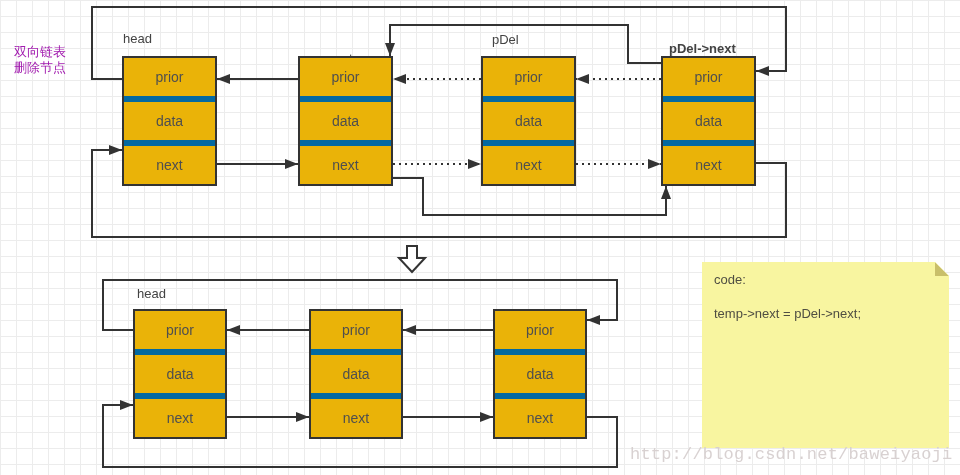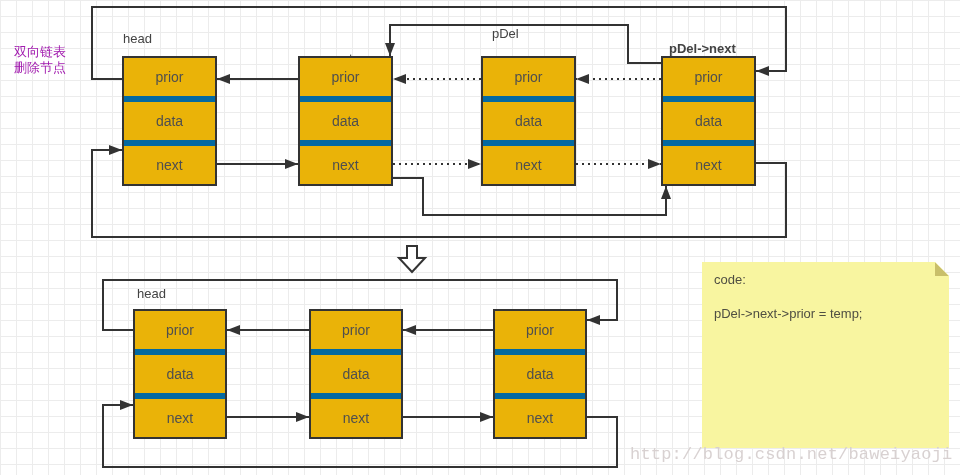--- a/index.html
+++ b/index.html
@@ -86,21 +86,21 @@
   <path d="M407,246 L417,246 L417,258 L425,258 L412,272 L399,258 L407,258 Z" fill="#ffffff" stroke="#333333" stroke-width="2" stroke-linejoin="miter"></path>
 </svg>
 
 <div class="diagram-title">
   <div>双向链表</div>
   <div>删除节点</div>
 </div>
 
 <div class="node-label" style="left:123px;top:31px;">head</div>
 <div class="node-label" style="left:306px;top:51px;padding-left:43px;">temp</div>
-<div class="node-label" style="left:492px;top:26px;">pDel</div>
+<div class="node-label" style="left:492px;top:32px;">pDel</div>
 <div class="node-label" style="left:669px;top:41px;font-weight:bold;">pDel-&gt;next</div>
 
 <div class="node" style="left:122px;top:56px;">
   <div class="cell">prior</div>
   <div class="cell">data</div>
   <div class="cell">next</div>
 </div>
 <div class="node" style="left:298px;top:56px;">
   <div class="cell">prior</div>
   <div class="cell">data</div>
@@ -131,16 +131,16 @@
 </div>
 <div class="node" style="left:493px;top:309px;width:94px;">
   <div class="cell">prior</div>
   <div class="cell">data</div>
   <div class="cell">next</div>
 </div>
 
 <div class="note">
   <div class="fold"></div>
   <div class="note-title">code:</div>
-  <div class="code-line">pDel-&gt;next-&gt;prior = temp;</div>
+  <div class="code-line">temp-&gt;next = pDel-&gt;next;</div>
 </div>
 
 <div class="watermark">http://blog.csdn.net/baweiyaoji</div>
 
 </body></html>

